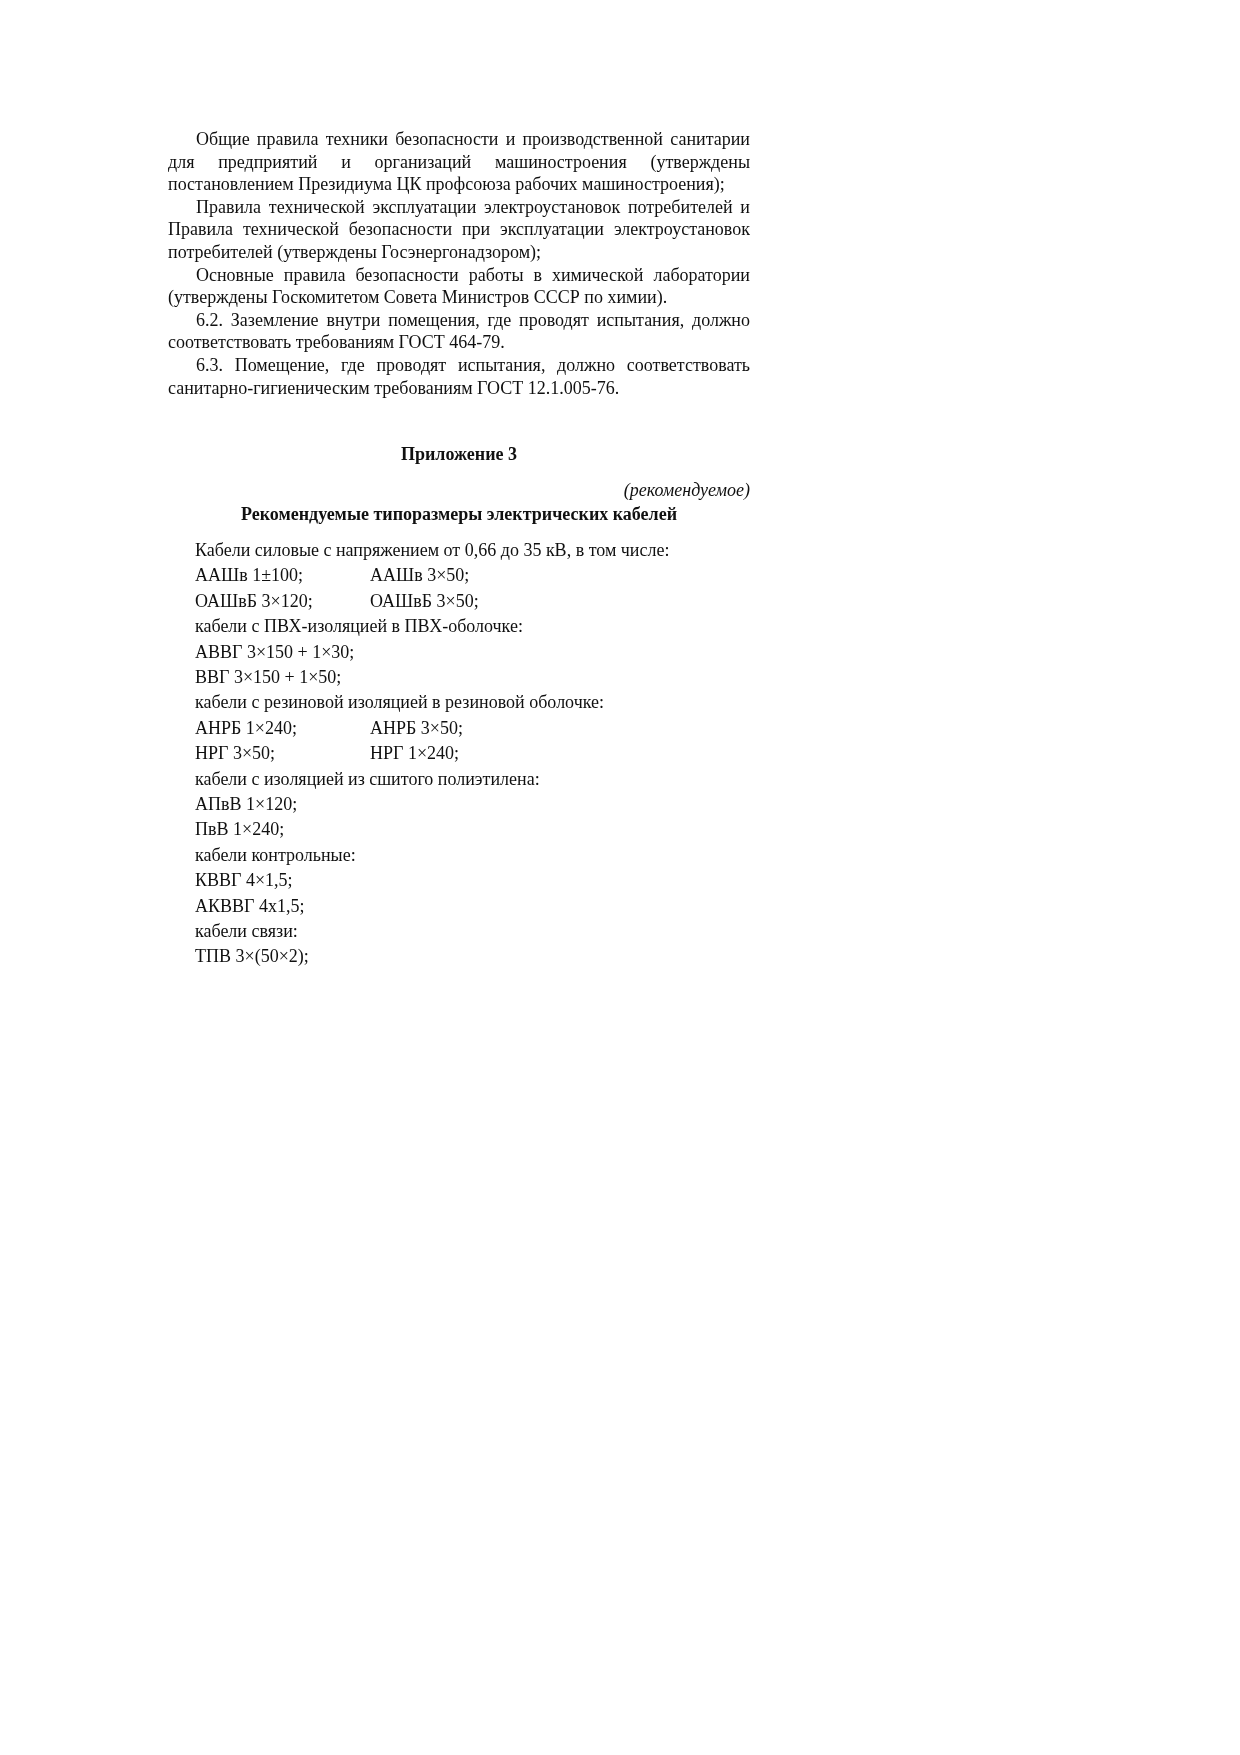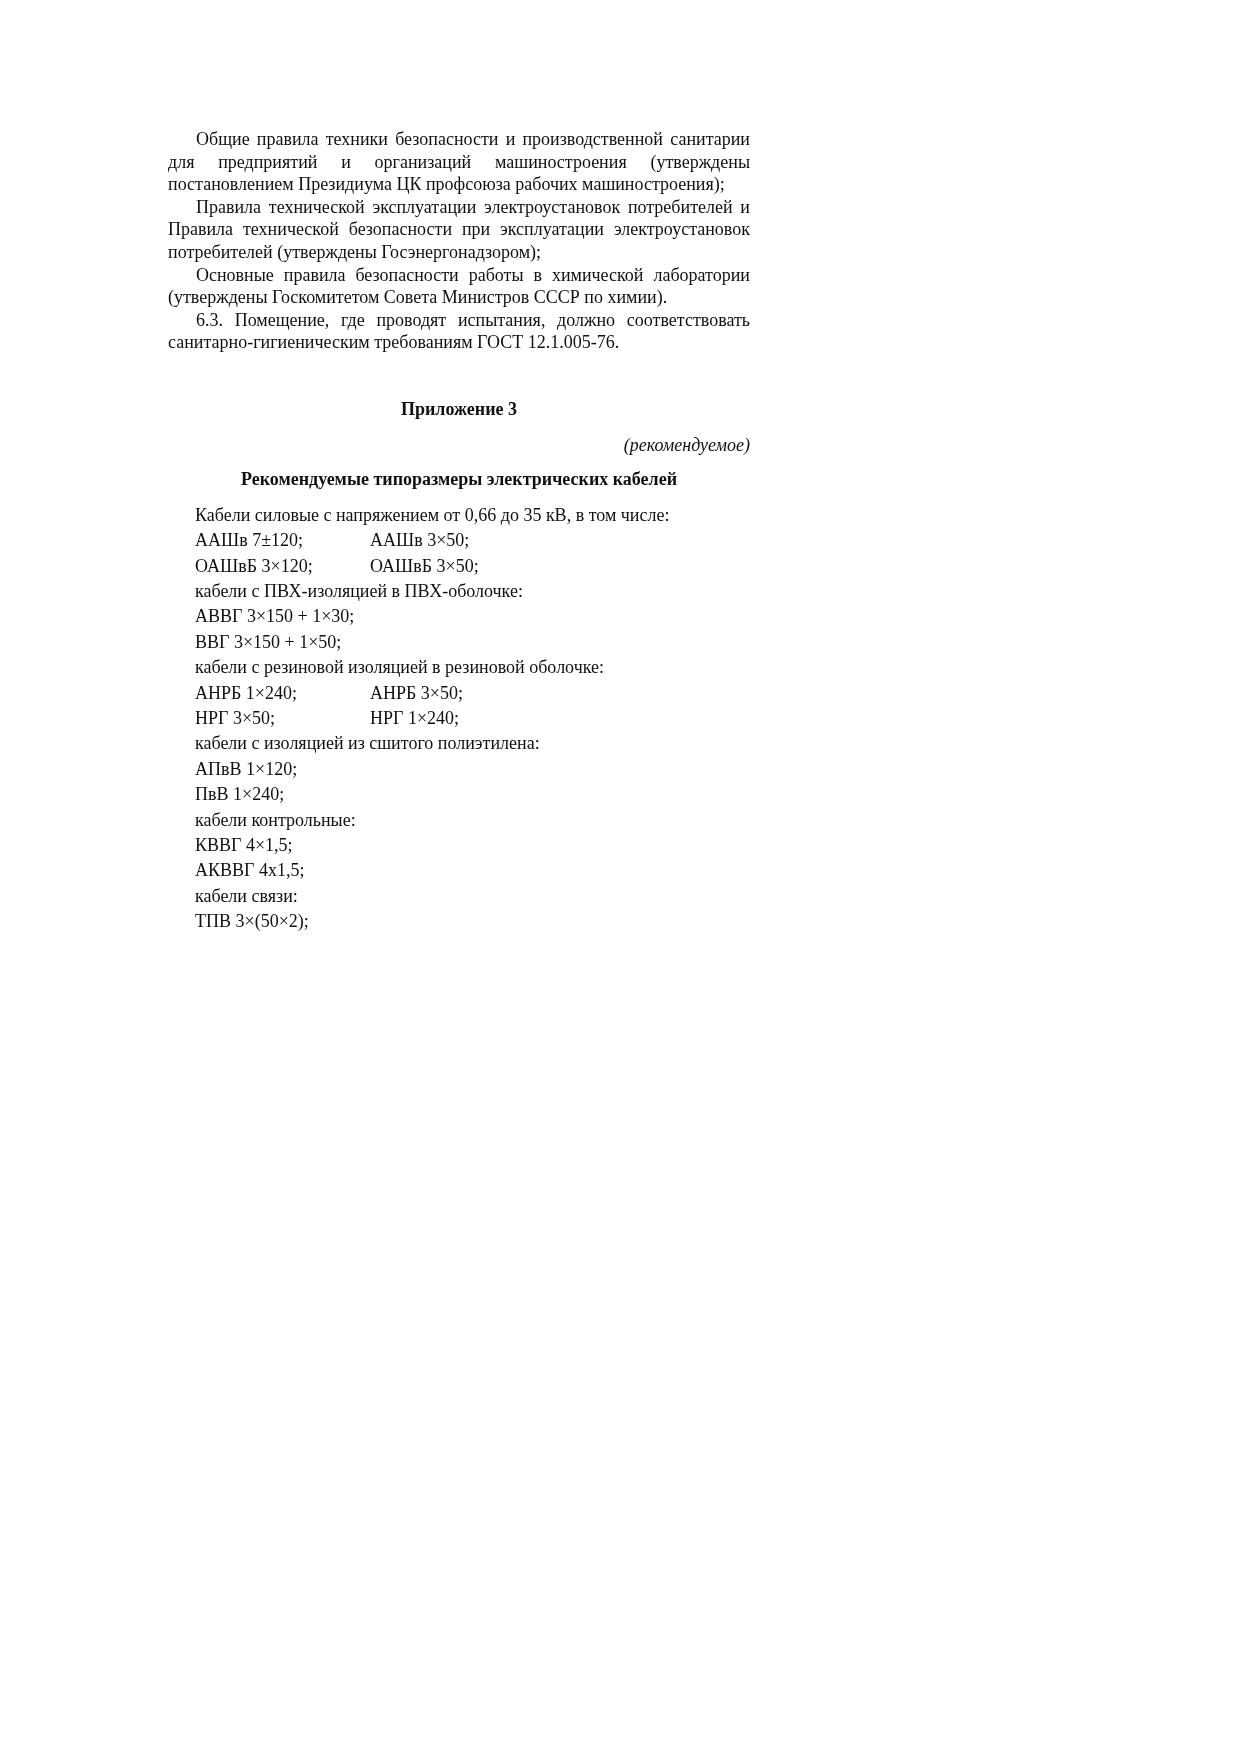--- a/index.html
+++ b/index.html
@@ -33,21 +33,21 @@
     margin-top: 44px;
     text-align: center;
     font-weight: bold;
   }
   .appendix-note {
     margin-top: 13px;
     text-align: right;
     font-style: italic;
   }
   .section-heading {
-    margin-top: 12px;
+    margin-top: 2px;
     text-align: center;
     font-weight: bold;
   }
   .cable-list {
     margin-top: 12px;
     padding-left: 27px;
     line-height: 25.4px;
   }
   .cable-line {
     white-space: nowrap;
@@ -59,30 +59,31 @@
 </style>
 </head>
 <body>
 
 <div class="page">
   <div class="content">
 
     <p class="body-par">Общие правила техники безопасности и производственной санитарии для предприятий и организаций машиностроения (утверждены постановлением Президиума ЦК профсоюза рабочих машиностроения);</p>
     <p class="body-par">Правила технической эксплуатации электроустановок потребителей и Правила технической безопасности при эксплуатации электроустановок потребителей (утверждены Госэнергонадзором);</p>
     <p class="body-par">Основные правила безопасности работы в химической лаборатории (утверждены Госкомитетом Совета Министров СССР по химии).</p>
+    <p class="body-par">6.2. Заземление внутри помещения, где проводят испытания, должно соответствовать требованиям ГОСТ 464-79.</p>
     <p class="body-par">6.3. Помещение, где проводят испытания, должно соответствовать санитарно-гигиеническим требованиям ГОСТ 12.1.005-76.</p>
 
     <div class="appendix-label">Приложение 3</div>
     <div class="appendix-note">(рекомендуемое)</div>
 
     <div class="section-heading">Рекомендуемые типоразмеры электрических кабелей</div>
 
     <div class="cable-list">
       <div class="cable-line"><span>Кабели силовые с напряжением от 0,66 до 35 кВ, в том числе:</span></div>
-      <div class="cable-line"><span class="cable-col1">ААШв 7±120;</span><span>ААШв 3×50;</span></div>
+      <div class="cable-line"><span class="cable-col1">ААШв 1±100;</span><span>ААШв 3×50;</span></div>
       <div class="cable-line"><span class="cable-col1">ОАШвБ 3×120;</span><span>ОАШвБ 3×50;</span></div>
       <div class="cable-line"><span>кабели с ПВХ-изоляцией в ПВХ-оболочке:</span></div>
       <div class="cable-line"><span>АВВГ 3×150 + 1×30;</span></div>
       <div class="cable-line"><span>ВВГ 3×150 + 1×50;</span></div>
       <div class="cable-line"><span>кабели с резиновой изоляцией в резиновой оболочке:</span></div>
       <div class="cable-line"><span class="cable-col1">АНРБ 1×240;</span><span>АНРБ 3×50;</span></div>
       <div class="cable-line"><span class="cable-col1">НРГ 3×50;</span><span>НРГ 1×240;</span></div>
       <div class="cable-line"><span>кабели с изоляцией из сшитого полиэтилена:</span></div>
       <div class="cable-line"><span>АПвВ 1×120;</span></div>
       <div class="cable-line"><span>ПвВ 1×240;</span></div>

